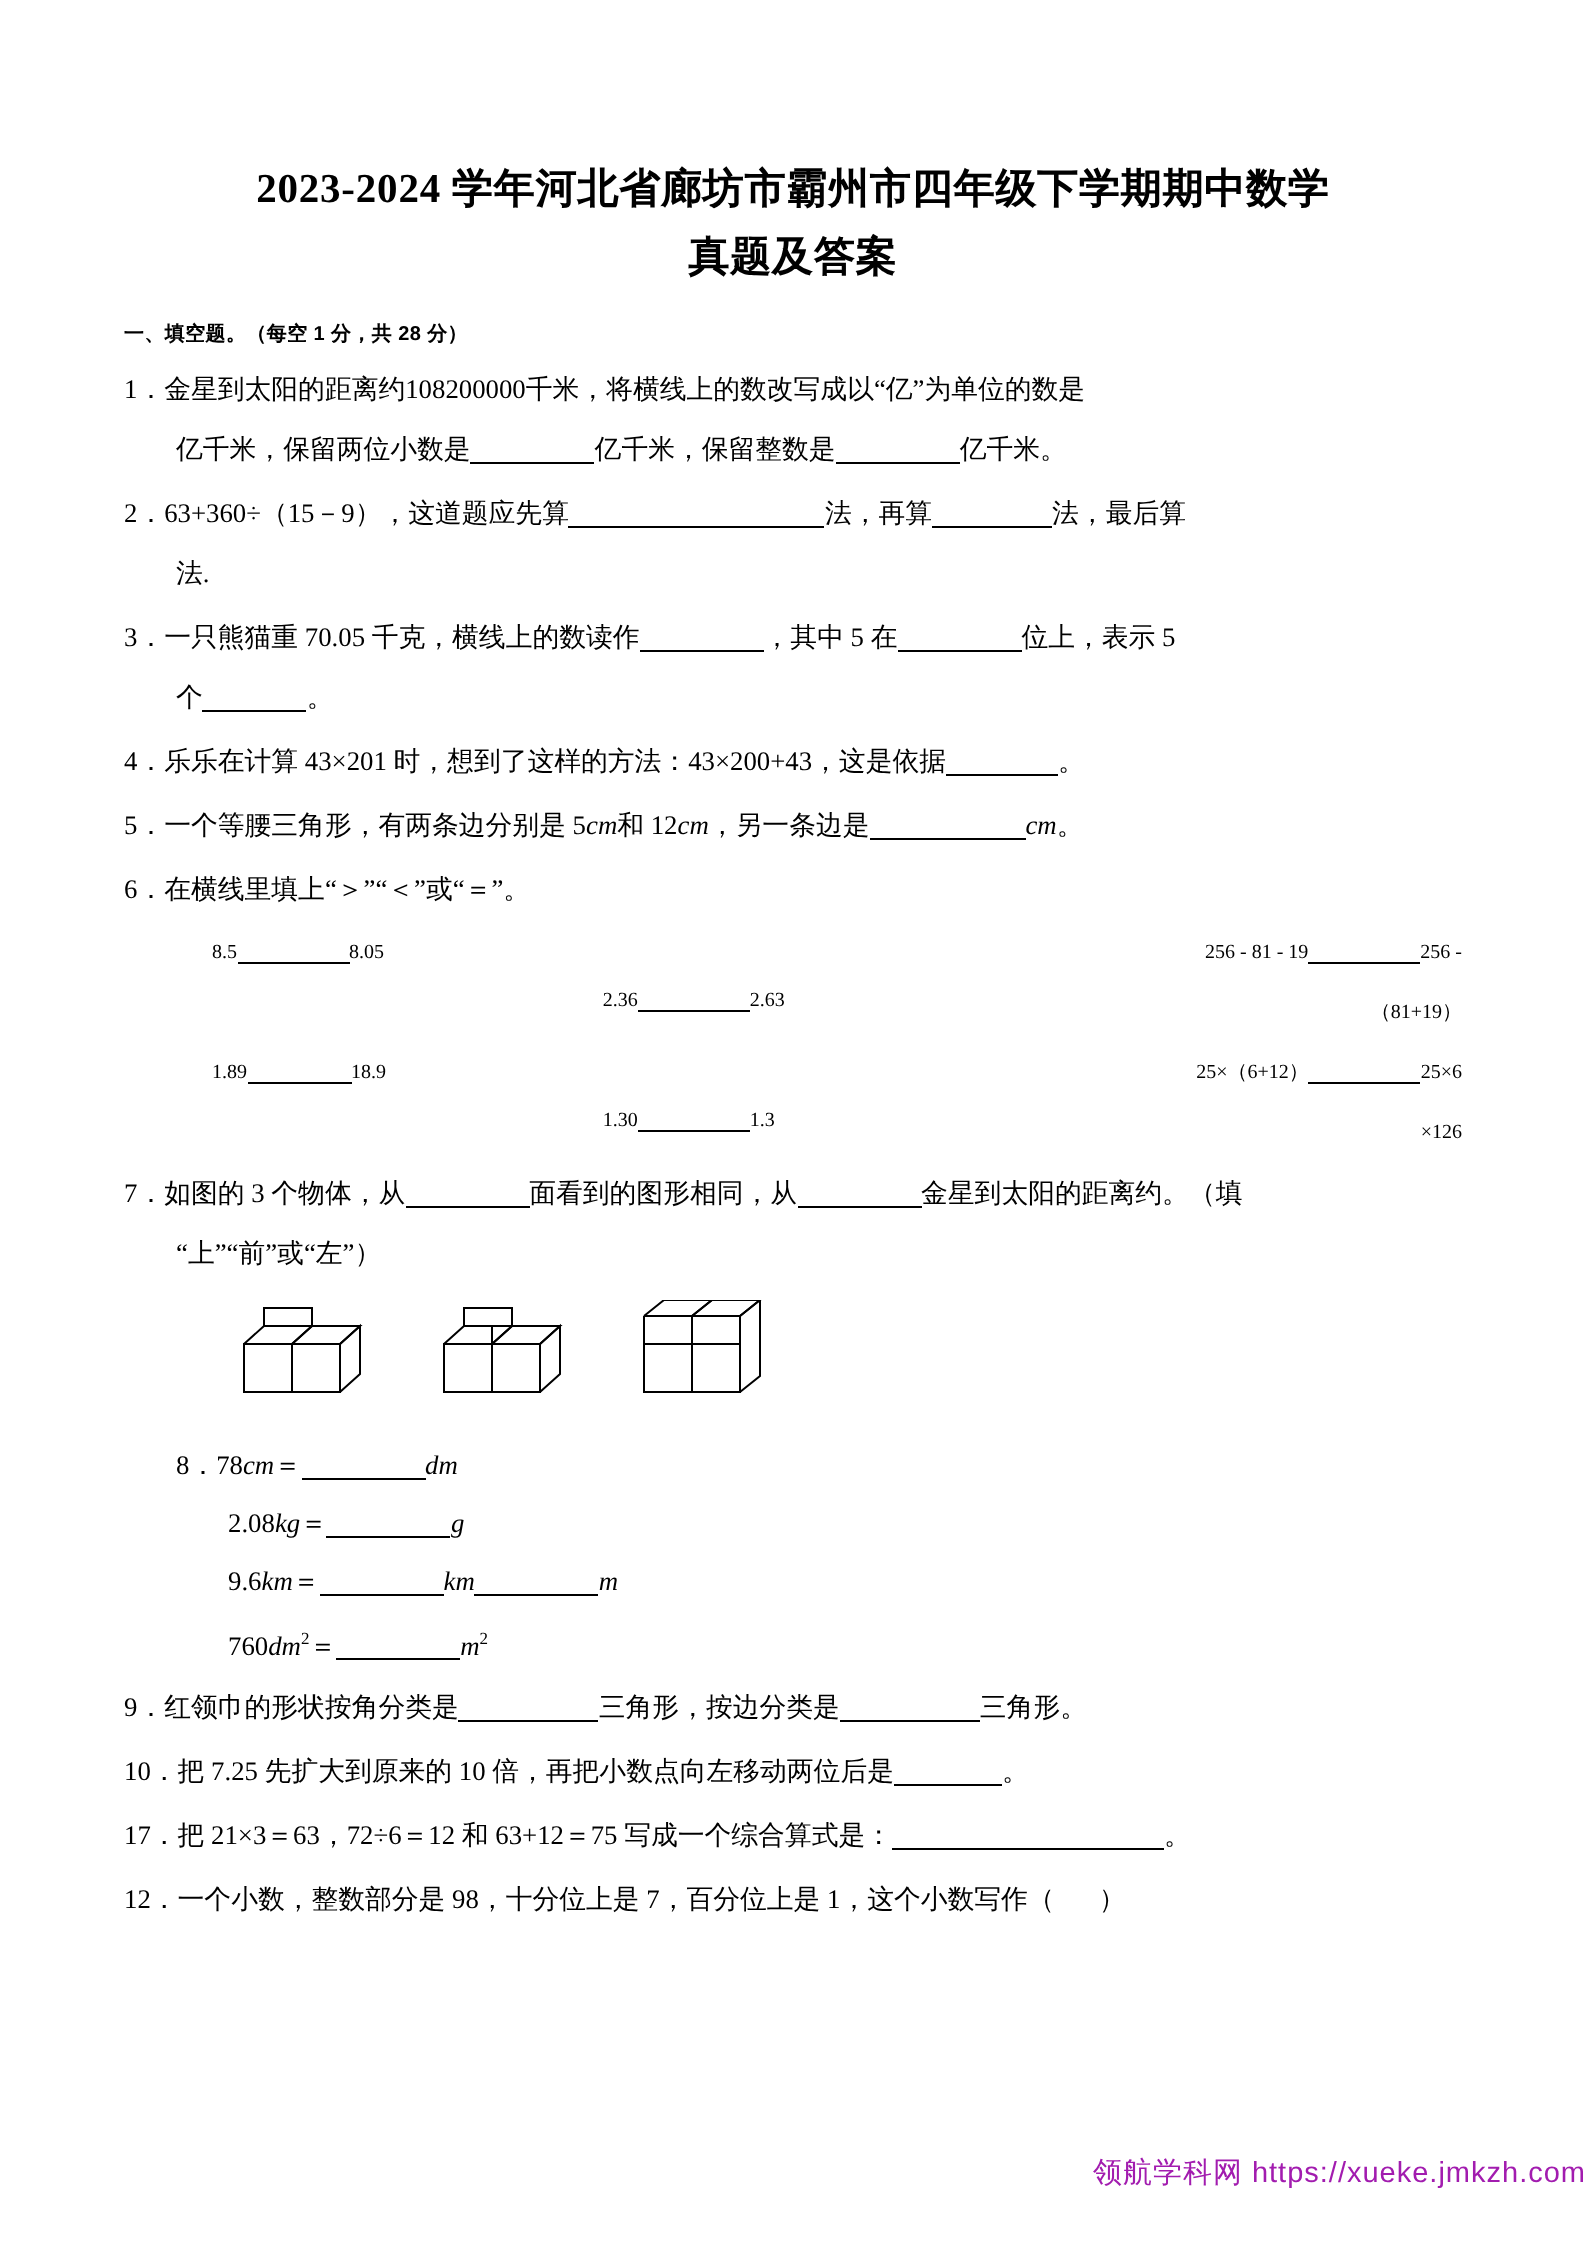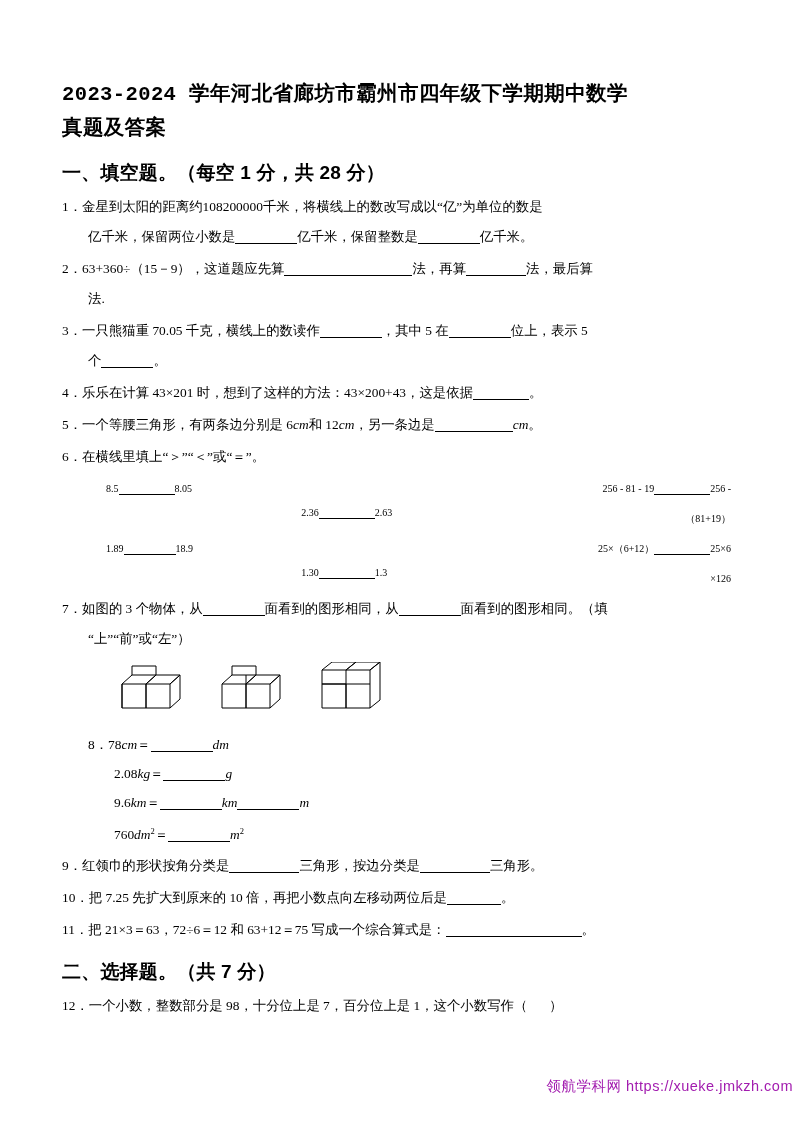--- a/index.html
+++ b/index.html
@@ -16,33 +16,34 @@
     overflow: hidden;
   }
   .page {
     position: relative;
     width: 793px;
     height: 1122px;
     box-sizing: border-box;
     padding: 78px 62px 0 62px;
   }
   .doc-title {
-    font-family: Liberation Mono, monospace;
+    text-align: center;
+    font-family: Liberation Serif, serif;
     font-weight: bold;
     font-size: 20.5px;
     line-height: 34px;
     letter-spacing: 0.4px;
     margin: 0 0 6px 0;
   }
   .doc-title .line2 { display: block; }
 
   .section-head {
     font-family: "Liberation Sans", sans-serif;
     font-weight: bold;
-    font-size: 19px;
+    font-size: 10px;
     margin: 14px 0 6px 0;
     letter-spacing: .2px;
   }
   .q {
     font-size: 13.4px;
     line-height: 30px;
     margin: 0 0 2px 0;
     position: relative;
   }
   .indent { padding-left: 26px; }
@@ -124,21 +125,21 @@
     <div class="indent">
       <span>个</span><span class="u" style="width:52px"></span><span>。</span>
     </div>
   </div>
 
   <div class="q">
     <span>4．</span><span>乐乐在计算 43×201 时，想到了这样的方法：43×200+43，这是依据</span><span class="u" style="width:56px"></span><span>。</span>
   </div>
 
   <div class="q">
-    <span>5．</span><span>一个等腰三角形，有两条边分别是 6</span><span class="it">cm</span><span>和 12</span><span class="it">cm</span><span>，另一条边是</span><span class="u" style="width:78px"></span><span class="it">cm</span><span>。</span>
+    <span>5．</span><span>一个等腰三角形，有两条边分别是 5</span><span class="it">cm</span><span>和 12</span><span class="it">cm</span><span>，另一条边是</span><span class="u" style="width:78px"></span><span class="it">cm</span><span>。</span>
   </div>
 
   <div class="q">
     <span>6．</span><span>在横线里填上“＞”“＜”或“＝”。</span>
   </div>
 
   <div class="fill-row">
     <div class="fill-col c1">
       <span>8.5</span><span class="u" style="width:56px"></span><span>8.05</span>
     </div>
@@ -158,21 +159,21 @@
     <div class="fill-col c2">
       <span>1.30</span><span class="u" style="width:56px"></span><span>1.3</span>
     </div>
     <div class="fill-col c3">
       <span>25×（6+12）</span><span class="u" style="width:56px"></span><span>25×6</span>
       <div style="padding-left:96px">×126</div>
     </div>
   </div>
 
   <div class="q">
-    <span>7．</span><span>如图的 3 个物体，从</span><span class="u" style="width:62px"></span><span>面看到的图形相同，从</span><span class="u" style="width:62px"></span><span>面看到的图形相同。（填</span>
+    <span>7．</span><span>如图的 3 个物体，从</span><span class="u" style="width:62px"></span><span>面看到的图形相同，从</span><span class="u" style="width:62px"></span><span>金星到太阳的距离约。（填</span>
     <div class="indent">
       <span>“上”“前”或“左”）</span>
     </div>
   </div>
 
   <div class="shapes">
     <svg width="320" height="62" viewBox="0 0 320 62">
       <g fill="none" stroke="#000" stroke-width="1">
 
         <g>
@@ -231,23 +232,22 @@
 
   <div class="q">
     <span>9．</span><span>红领巾的形状按角分类是</span><span class="u" style="width:70px"></span><span>三角形，按边分类是</span><span class="u" style="width:70px"></span><span>三角形。</span>
   </div>
 
   <div class="q">
     <span>10．</span><span>把 7.25 先扩大到原来的 10 倍，再把小数点向左移动两位后是</span><span class="u" style="width:54px"></span><span>。</span>
   </div>
 
   <div class="q">
-    <span>11．</span><span>把 21×3＝63，72÷6＝12 和 63+12＝75 写成一个综合算式是：</span><span class="u" style="width:136px"></span><span>。</span>
-  </div>
-
-  <div class="section-head">二、选择题。（共 7 分）</div>
+    <span>17．</span><span>把 21×3＝63，72÷6＝12 和 63+12＝75 写成一个综合算式是：</span><span class="u" style="width:136px"></span><span>。</span>
+  </div>
+
 
   <div class="q">
     <span>12．</span><span>一个小数，整数部分是 98，十分位上是 7，百分位上是 1，这个小数写作（</span><span style="display:inline-block;width:22px"></span><span>）</span>
   </div>
 
   <div class="watermark">领航学科网 https://xueke.jmkzh.com</div>
 </div>
 
 </body></html>

